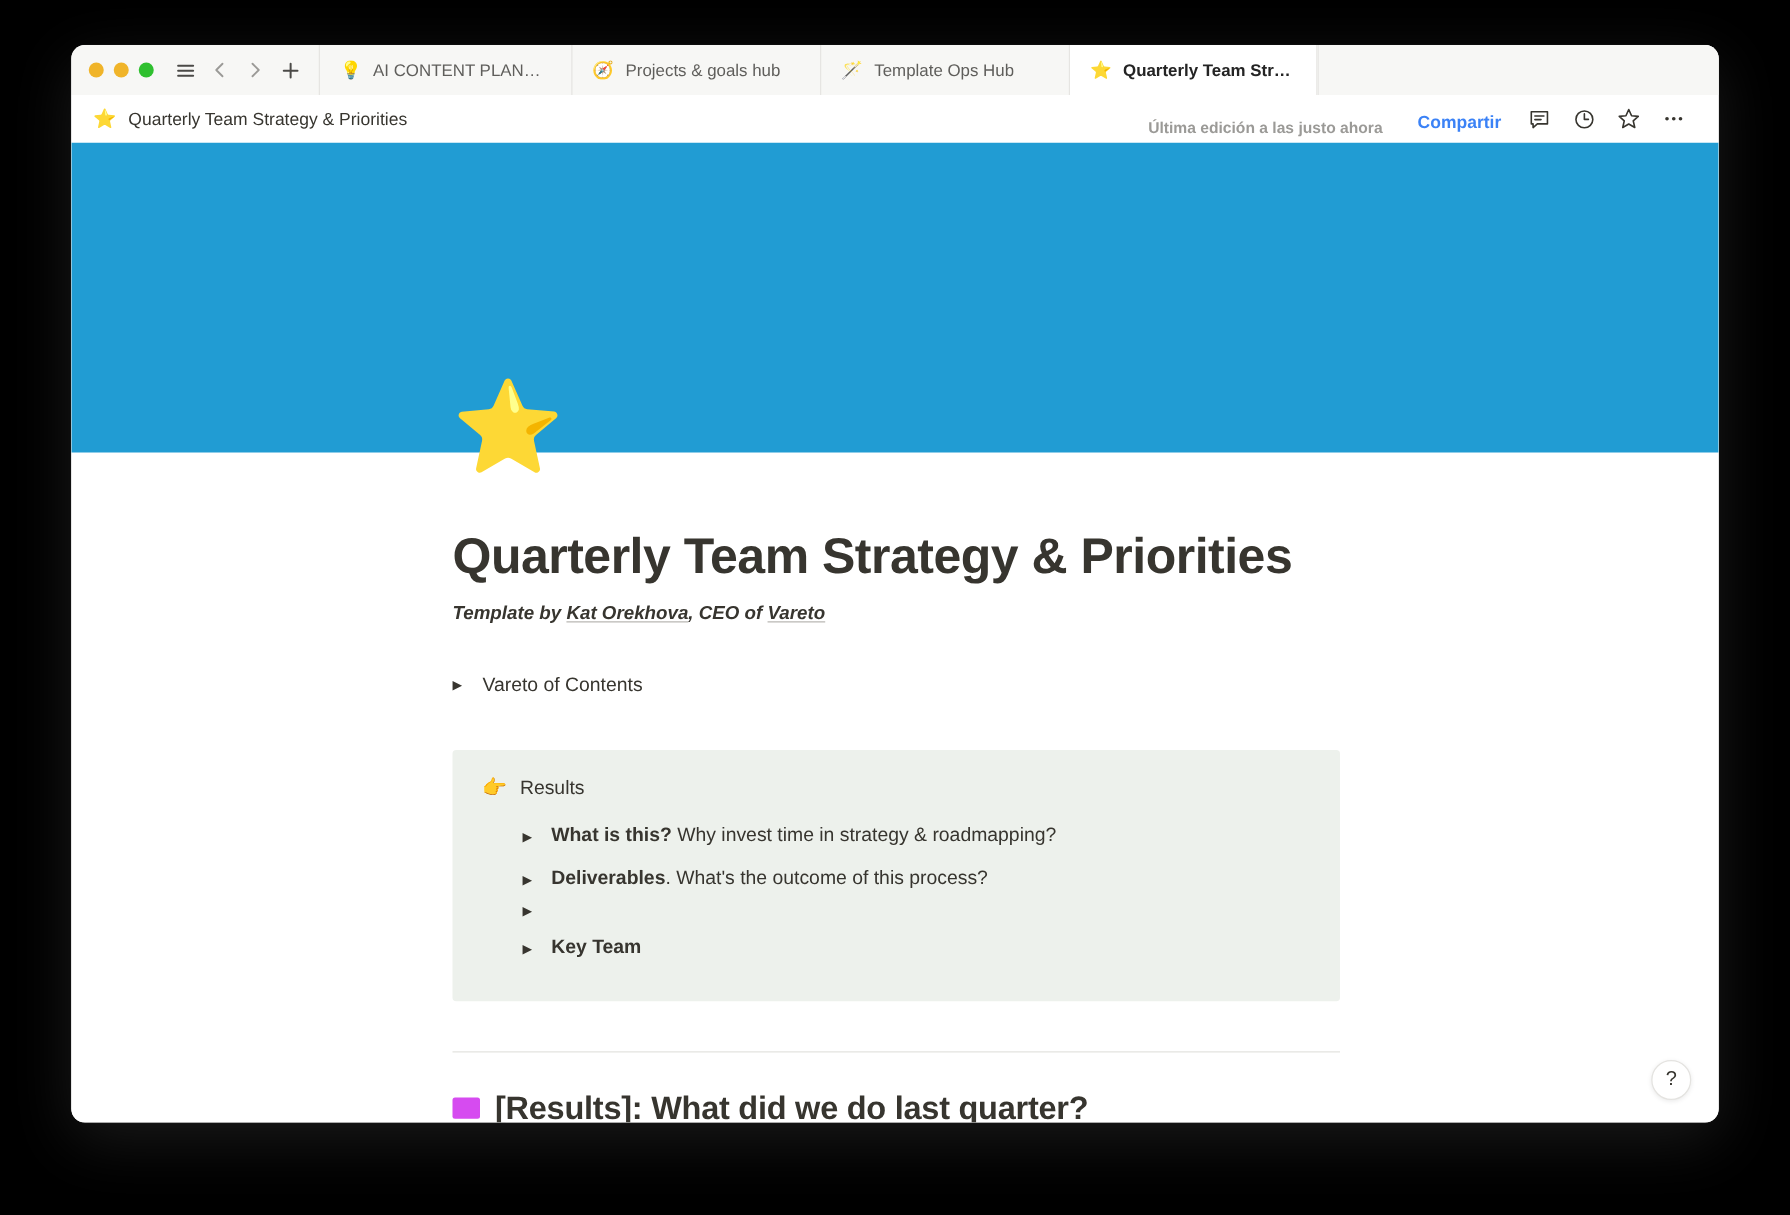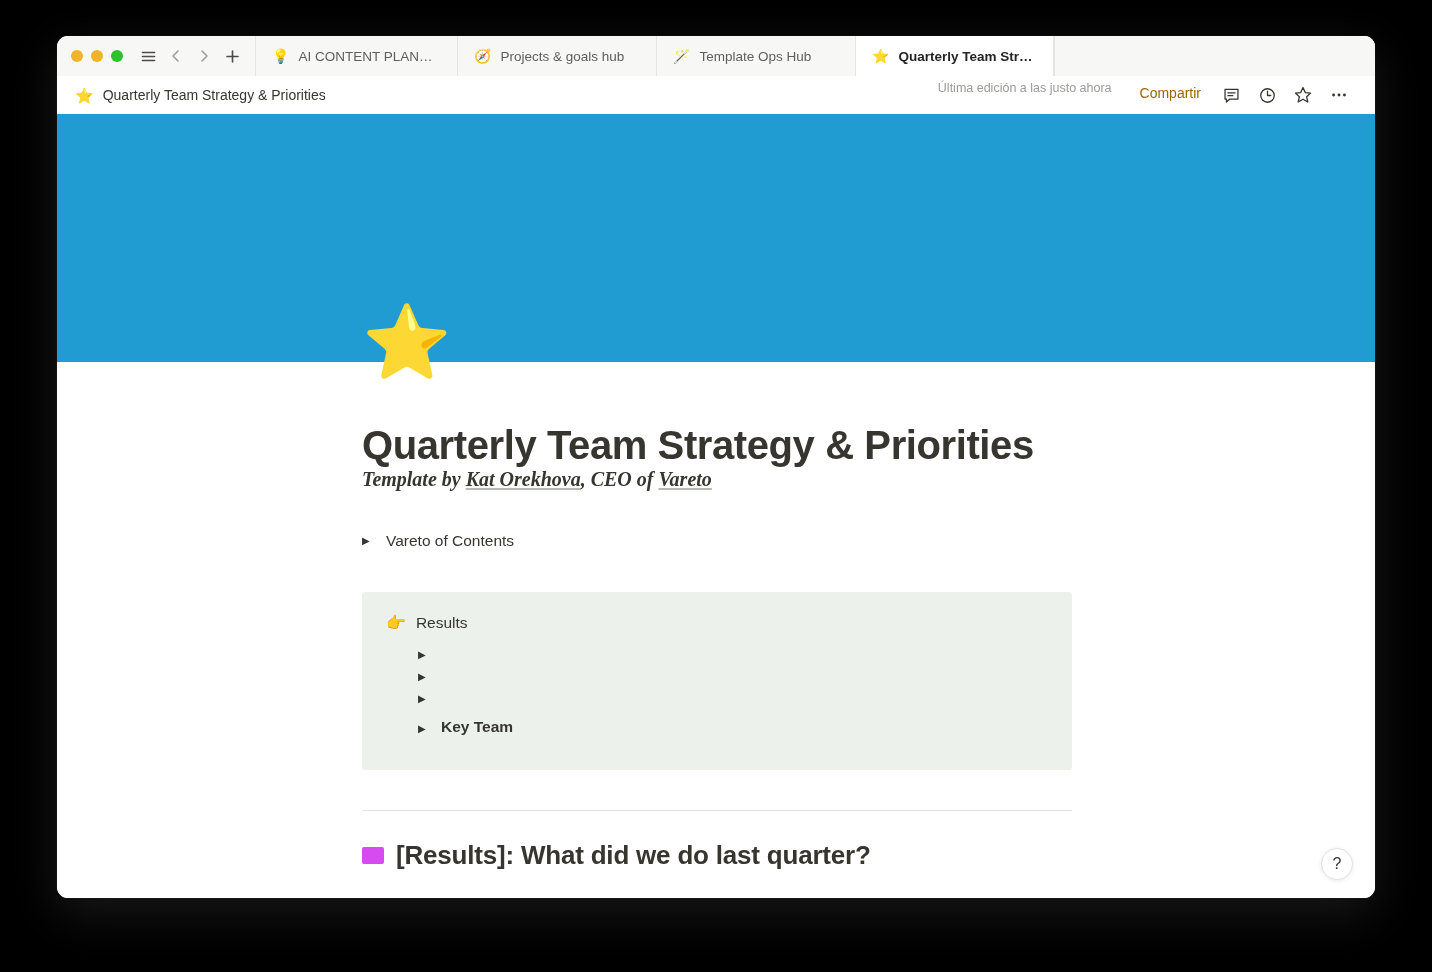--- a/index.html
+++ b/index.html
@@ -117,32 +117,33 @@
     display: flex;
     align-items: center;
     gap: 9px;
     font-size: 14px;
     color: #37352f;
   }
   .docbar-ico { font-size: 15px; line-height: 1; }
   .docbar-right {
     margin-left: auto;
     display: flex;
-    align-items: flex-start;
+    align-items: flex-end;
     gap: 8px;
+    font-weight: bold;
   }
   .edited {
     font-size: 12.5px;
     color: #9b9a97;
     margin-right: 12px;
     white-space: nowrap;
   }
   .share {
     font-size: 14px;
-    color: #a16207;
+    color: #3b82f6;
     padding: 4px 8px;
     border-radius: 4px;
     white-space: nowrap;
   }
   .ibtn {
     width: 28px; height: 28px;
     display: flex; align-items: center; justify-content: center;
     color: #37352f;
     border-radius: 4px;
   }
@@ -184,25 +185,25 @@
   .page-title {
     margin-top: 36px;
     font-size: 40px;
     font-weight: bold;
     letter-spacing: -0.4px;
     color: #37352f;
     line-height: 1.15;
   }
 
   .byline {
-    font-size: 20px;
+    margin-top: 14px;
+    font-size: 15px;
     font-style: italic;
     font-weight: bold;
     color: #37352f;
-    font-family: Liberation Serif, serif;
   }
   .byline a {
     color: #37352f;
     text-decoration: underline;
     text-decoration-color: #b9b8b4;
     text-underline-offset: 2px;
   }
   .byline .thin { font-weight: bold; }
 
   .toc {
@@ -412,23 +413,25 @@
         </div>
 
         <div class="callout">
           <div class="callout-head">
             <span class="callout-emoji">👉</span>
             <span>Results</span>
           </div>
           <div class="toggle-list">
             <div class="toggle">
               <span class="tri">▶</span>
+              <span><b>What is this?</b><span> Why invest time in strategy &amp; roadmapping?</span></span>
             </div>
             <div class="toggle">
               <span class="tri">▶</span>
+              <span><b>Deliverables</b><span>. What's the outcome of this process?</span></span>
             </div>
             <div class="toggle">
               <span class="tri">▶</span>
             </div>
             <div class="toggle">
               <span class="tri">▶</span>
               <span><b>Key Team</b><span></span></span>
             </div>
           </div>
         </div>

